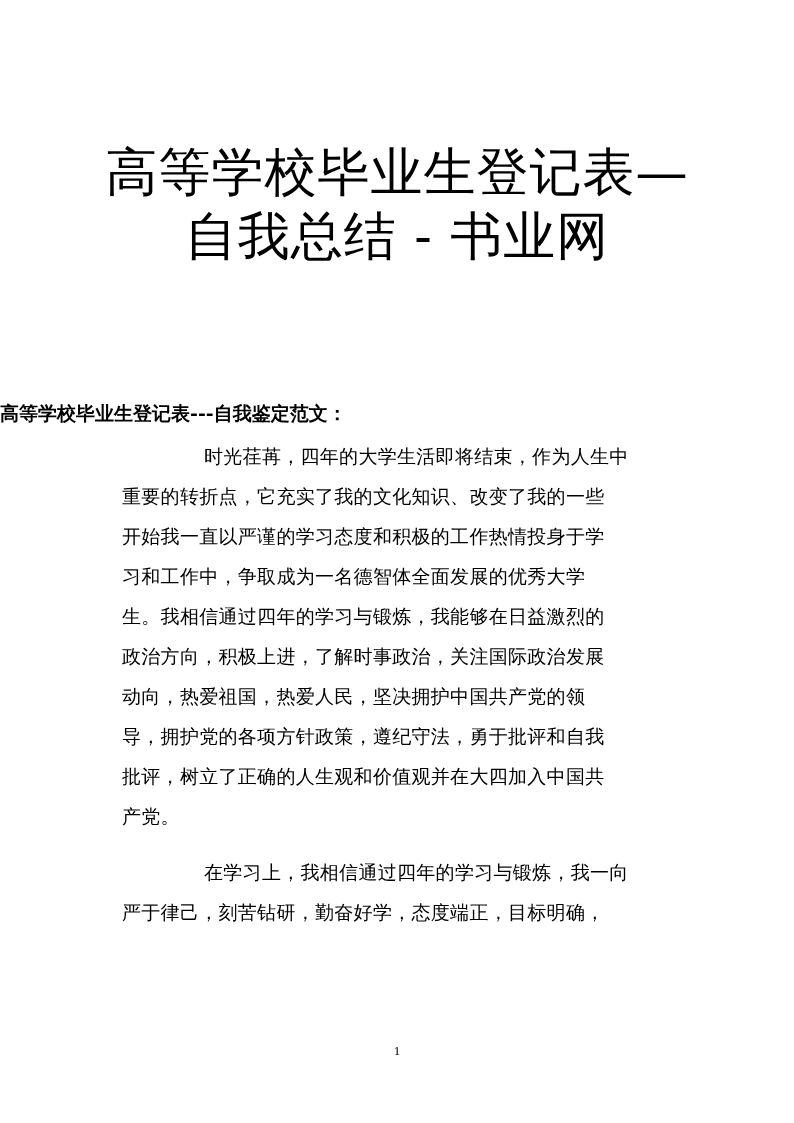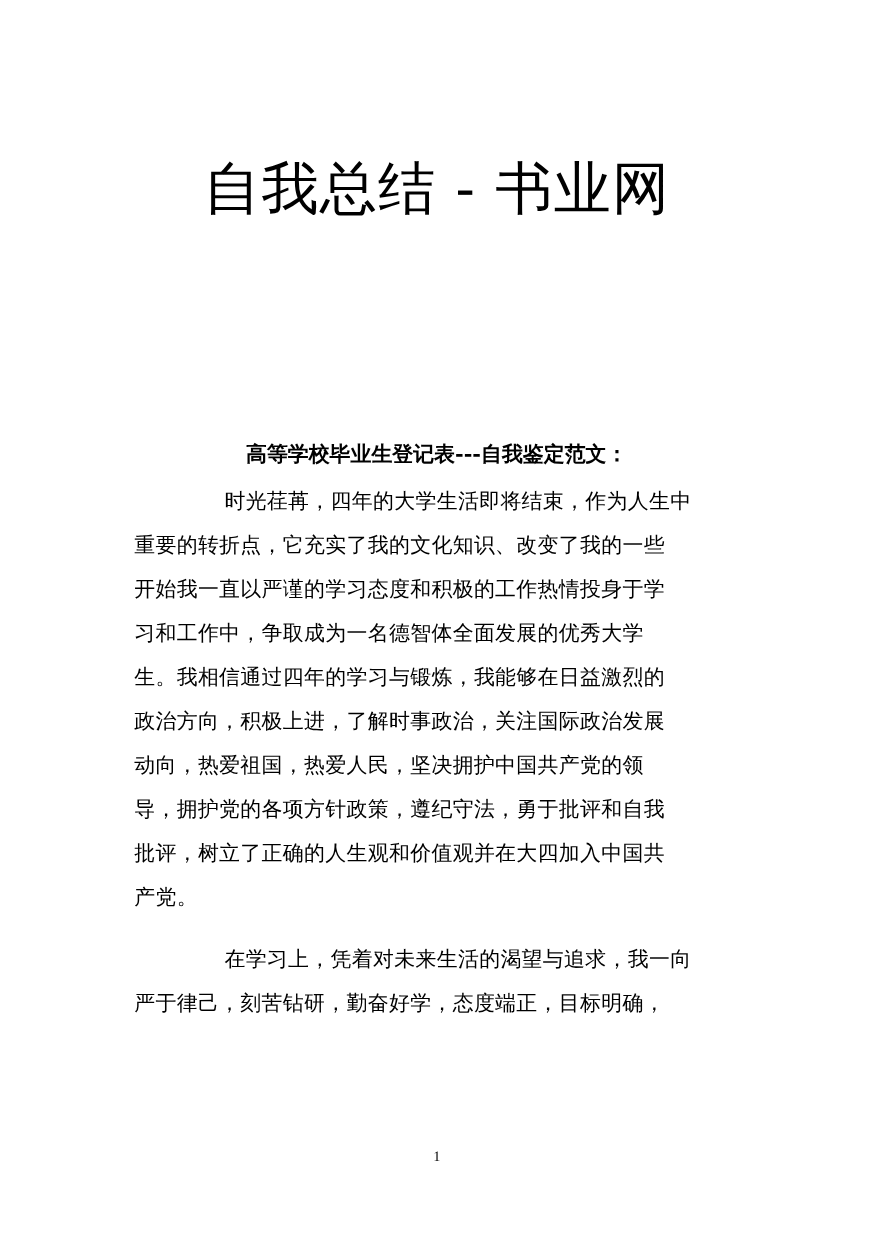--- a/index.html
+++ b/index.html
@@ -1,48 +1,49 @@
 <!DOCTYPE html>
 <html><head>
 <meta charset="utf-8">
 <style>
   html, body { margin: 0; padding: 0; background: #ffffff; }
   body { width: 794px; height: 1123px; position: relative; overflow: hidden;
          font-family: "DejaVu Serif", "Liberation Serif", serif; color: #000; }
   .title { position: absolute; left: 100px; width: 594px; top: 140px;
            text-align: center; font-size: 52px; line-height: 64px; letter-spacing: 1px; }
   .title div { white-space: nowrap; }
-  .subtitle { position: absolute; top: 398px; left: 0; width: 794px; text-align: center;
+  .subtitle { position: absolute; top: 398px; left: 0; width: 794px; text-align: left;
               font-size: 19px; line-height: 30px; font-weight: bold; }
   .body { position: absolute; left: 122px; width: 556px; top: 436px; }
   .line { height: 40px; line-height: 40px; font-size: 19px; font-weight: normal;
           white-space: nowrap; letter-spacing: 0.3px; }
   .indent { padding-left: 82px; }
   .gap { height: 16px; }
   .page-num { position: absolute; top: 1043px; left: 0; width: 794px; text-align: center;
               font-size: 13px; font-family: "Liberation Serif", serif; }
 </style>
 </head>
 <body>
 
 <div class="title">
+  <div>高等学校毕业生登记表—</div>
   <div>自我总结 - 书业网</div>
 </div>
 
 <div class="subtitle">高等学校毕业生登记表---自我鉴定范文：</div>
 
 <div class="body">
   <div class="line indent">时光荏苒，四年的大学生活即将结束，作为人生中</div>
   <div class="line">重要的转折点，它充实了我的文化知识、改变了我的一些</div>
   <div class="line">开始我一直以严谨的学习态度和积极的工作热情投身于学</div>
   <div class="line">习和工作中，争取成为一名德智体全面发展的优秀大学</div>
   <div class="line">生。我相信通过四年的学习与锻炼，我能够在日益激烈的</div>
   <div class="line">政治方向，积极上进，了解时事政治，关注国际政治发展</div>
   <div class="line">动向，热爱祖国，热爱人民，坚决拥护中国共产党的领</div>
   <div class="line">导，拥护党的各项方针政策，遵纪守法，勇于批评和自我</div>
   <div class="line">批评，树立了正确的人生观和价值观并在大四加入中国共</div>
   <div class="line">产党。</div>
   <div class="gap"></div>
-  <div class="line indent">在学习上，凭着对未来生活的渴望与追求，我一向</div>
+  <div class="line indent">在学习上，我相信通过四年的学习与锻炼，我一向</div>
   <div class="line">严于律己，刻苦钻研，勤奋好学，态度端正，目标明确，</div>
 </div>
 
 <div class="page-num">1</div>
 
 </body></html>

